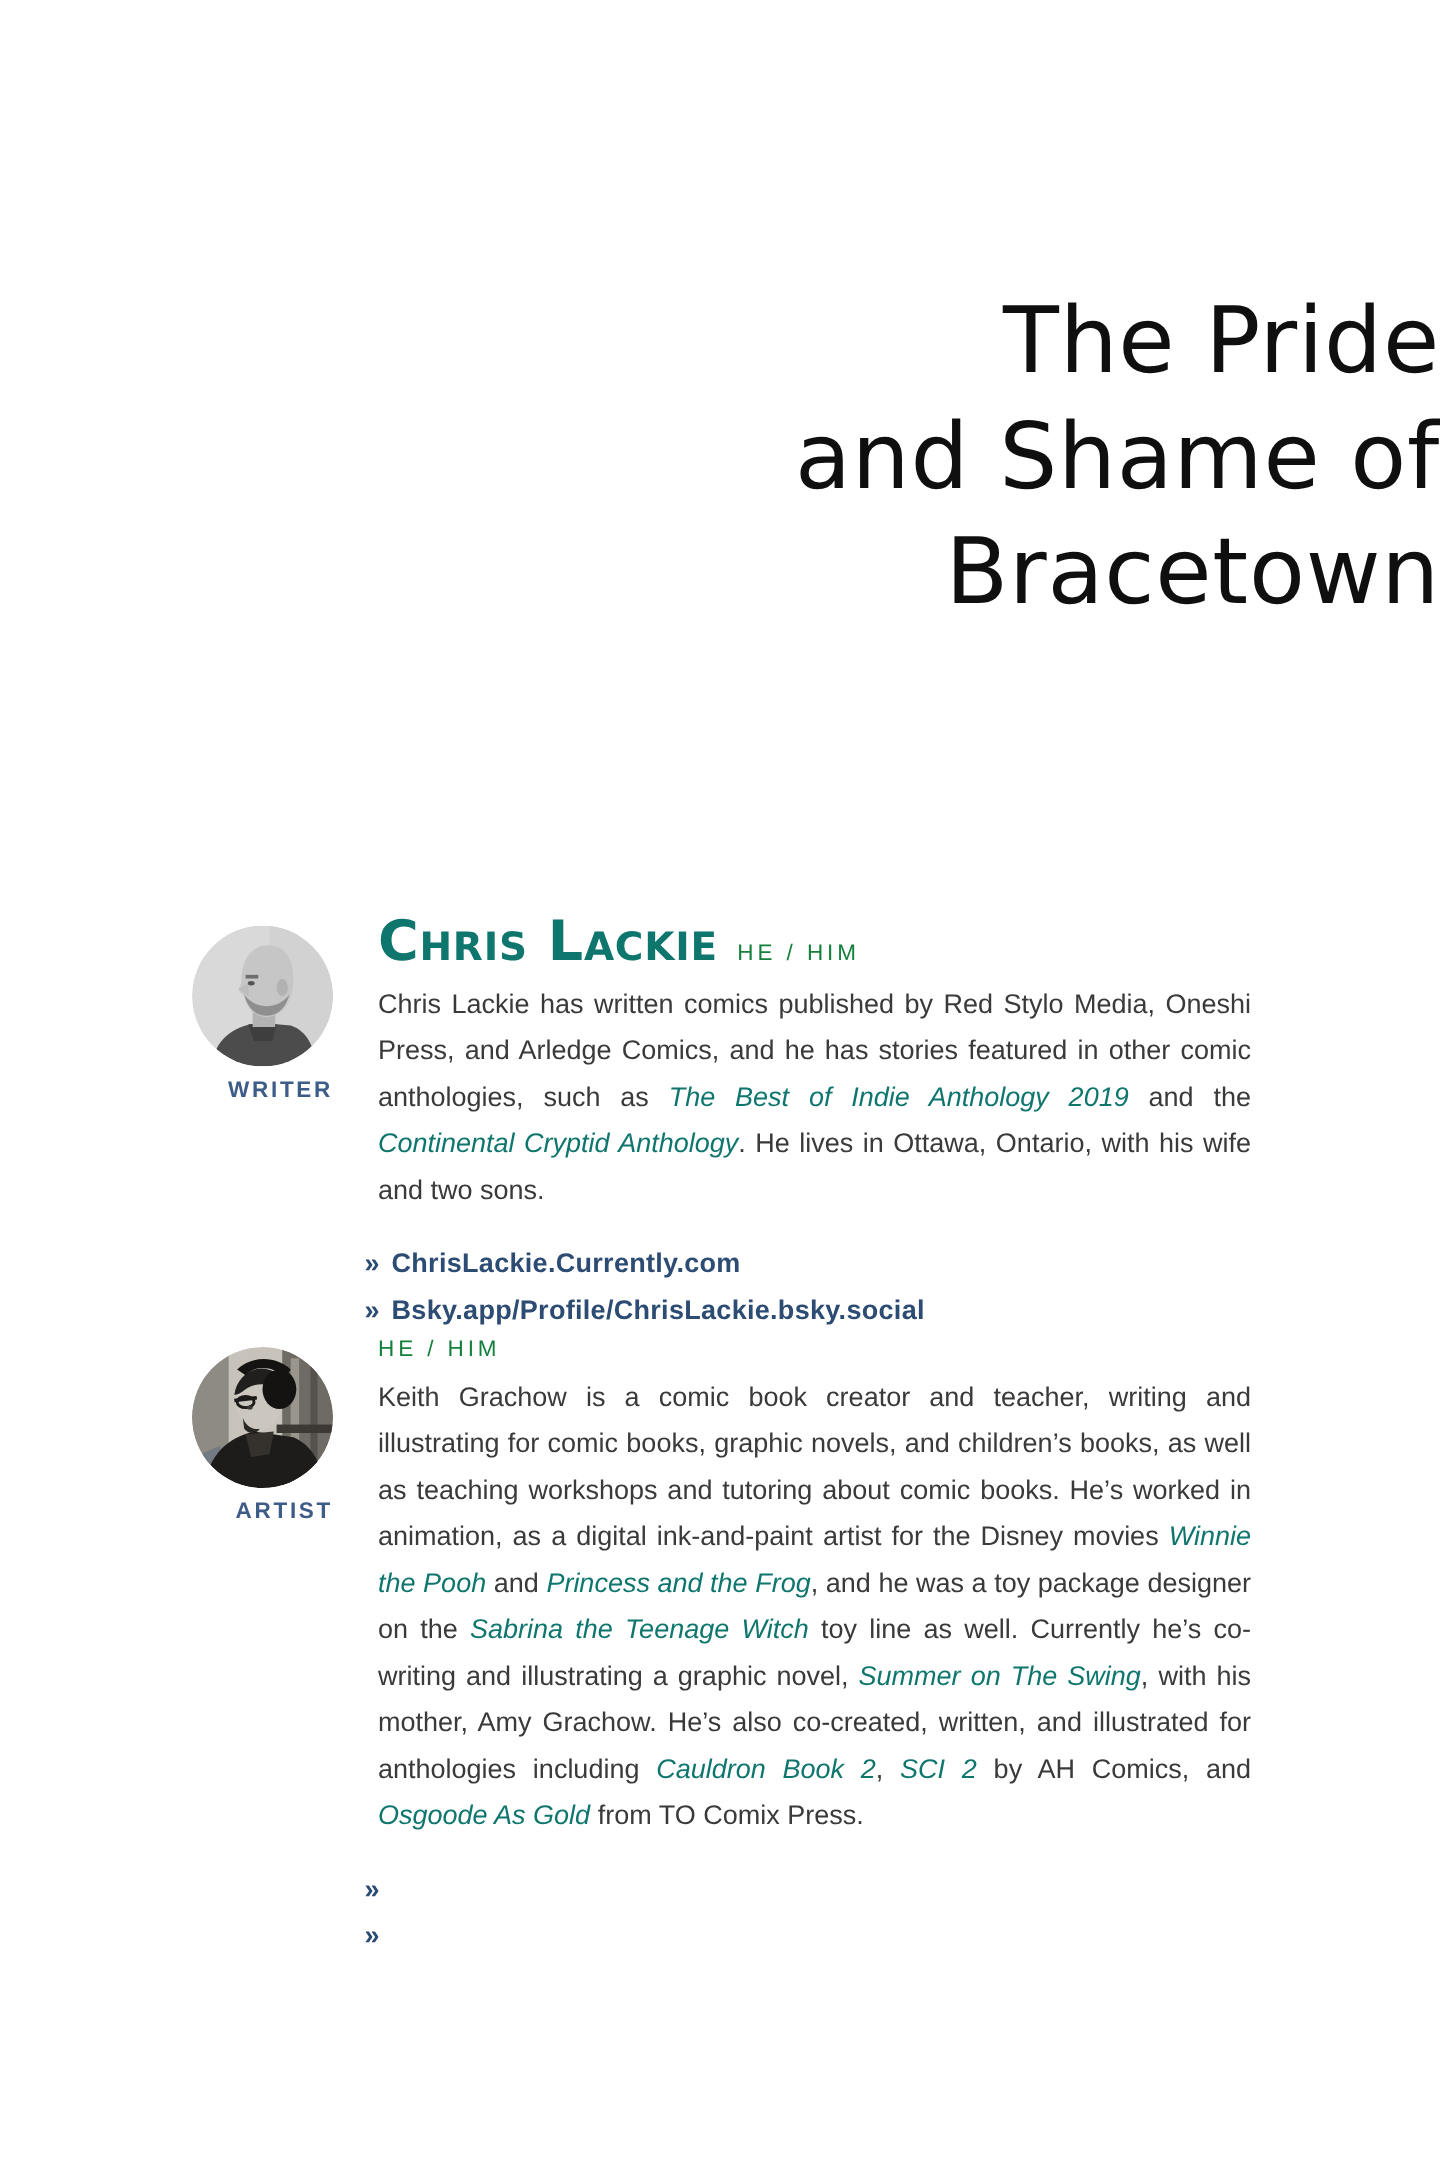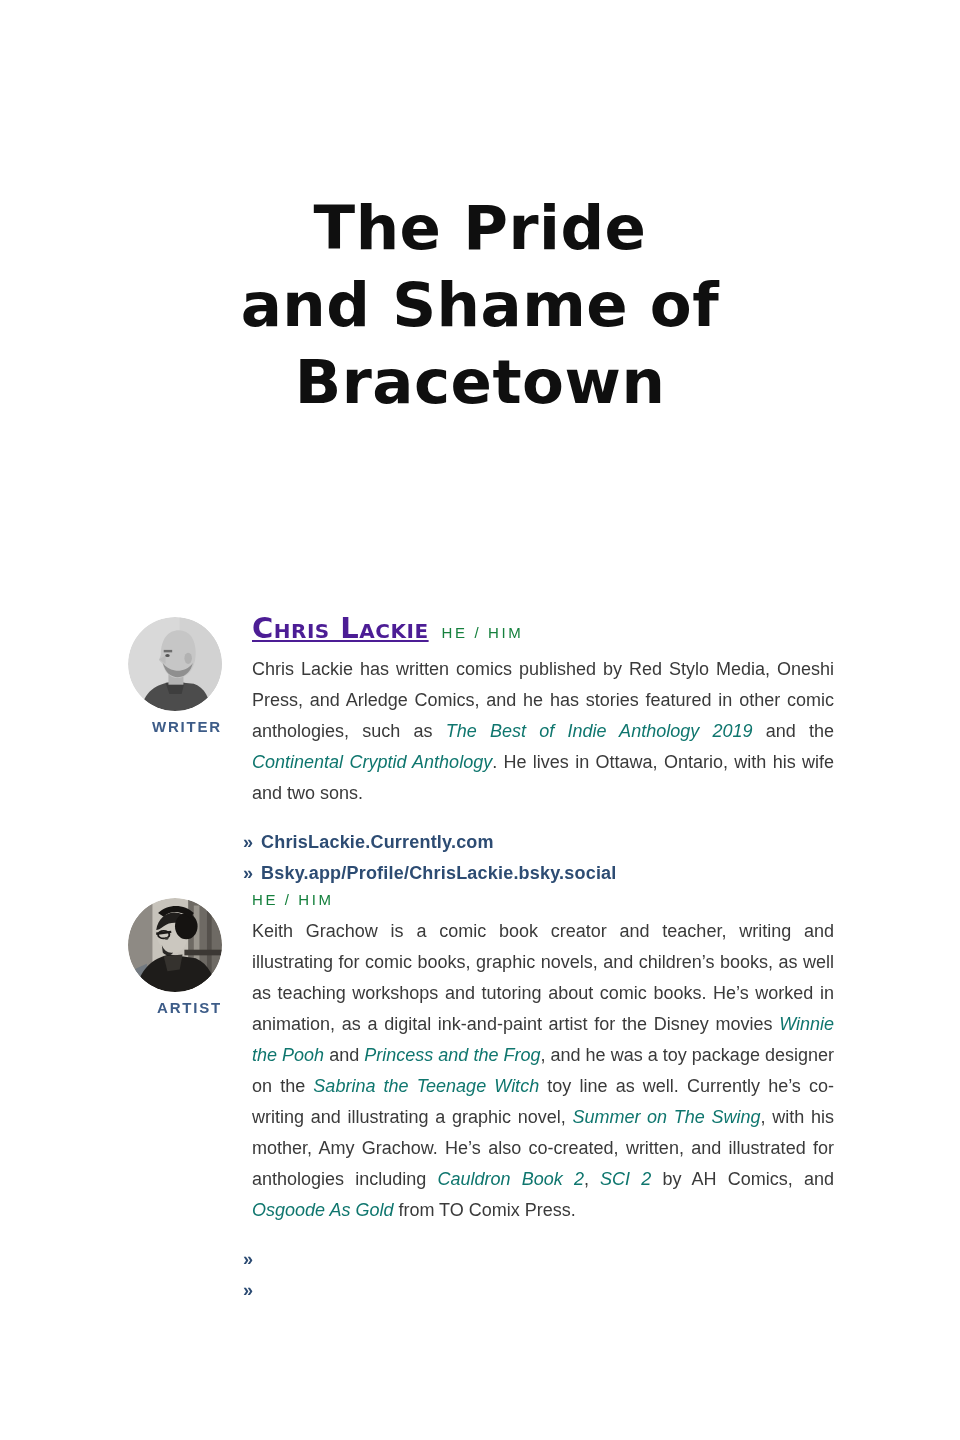--- a/index.html
+++ b/index.html
@@ -8,23 +8,23 @@
     width:960px; height:1440px;
     background:#ffffff;
     font-family:"Liberation Sans", sans-serif;
     overflow:hidden;
   }
 
   
   .title {
     position:absolute;
     top:148px; left:0; width:100%;
-    text-align:center;
+    text-align:right;
     font-family:"DejaVu Sans", sans-serif;
-    font-weight:bold;
+    font-weight:normal;
     font-size:61px;
     line-height:77px;
     letter-spacing:0.5px;
     color:#0f0f0f;
     white-space:pre-line;
   }
 
   
   .bio {
     position:absolute;
@@ -51,26 +51,25 @@
     letter-spacing:1.8px;
     color:#3d5c88;
   }
 
   .bio-right { flex:1; min-width:0; }
 
   .name-row { display:flex; align-items:baseline; gap:13px; }
   .name {
     font-family:"DejaVu Sans", sans-serif;
     font-weight:bold;
-    font-size:29px;
+    font-size:37px;
     line-height:36px;
-    color:#4c1d95;
+    color:#0f766e;
     font-variant:small-caps;
     letter-spacing:0.5px;
-    text-decoration:underline;
   }
   .pronouns {
     font-size:15px;
     letter-spacing:2.6px;
     color:#15803d;
     white-space:nowrap;
   }
 
   .bio-text {
     margin-top:8px;

